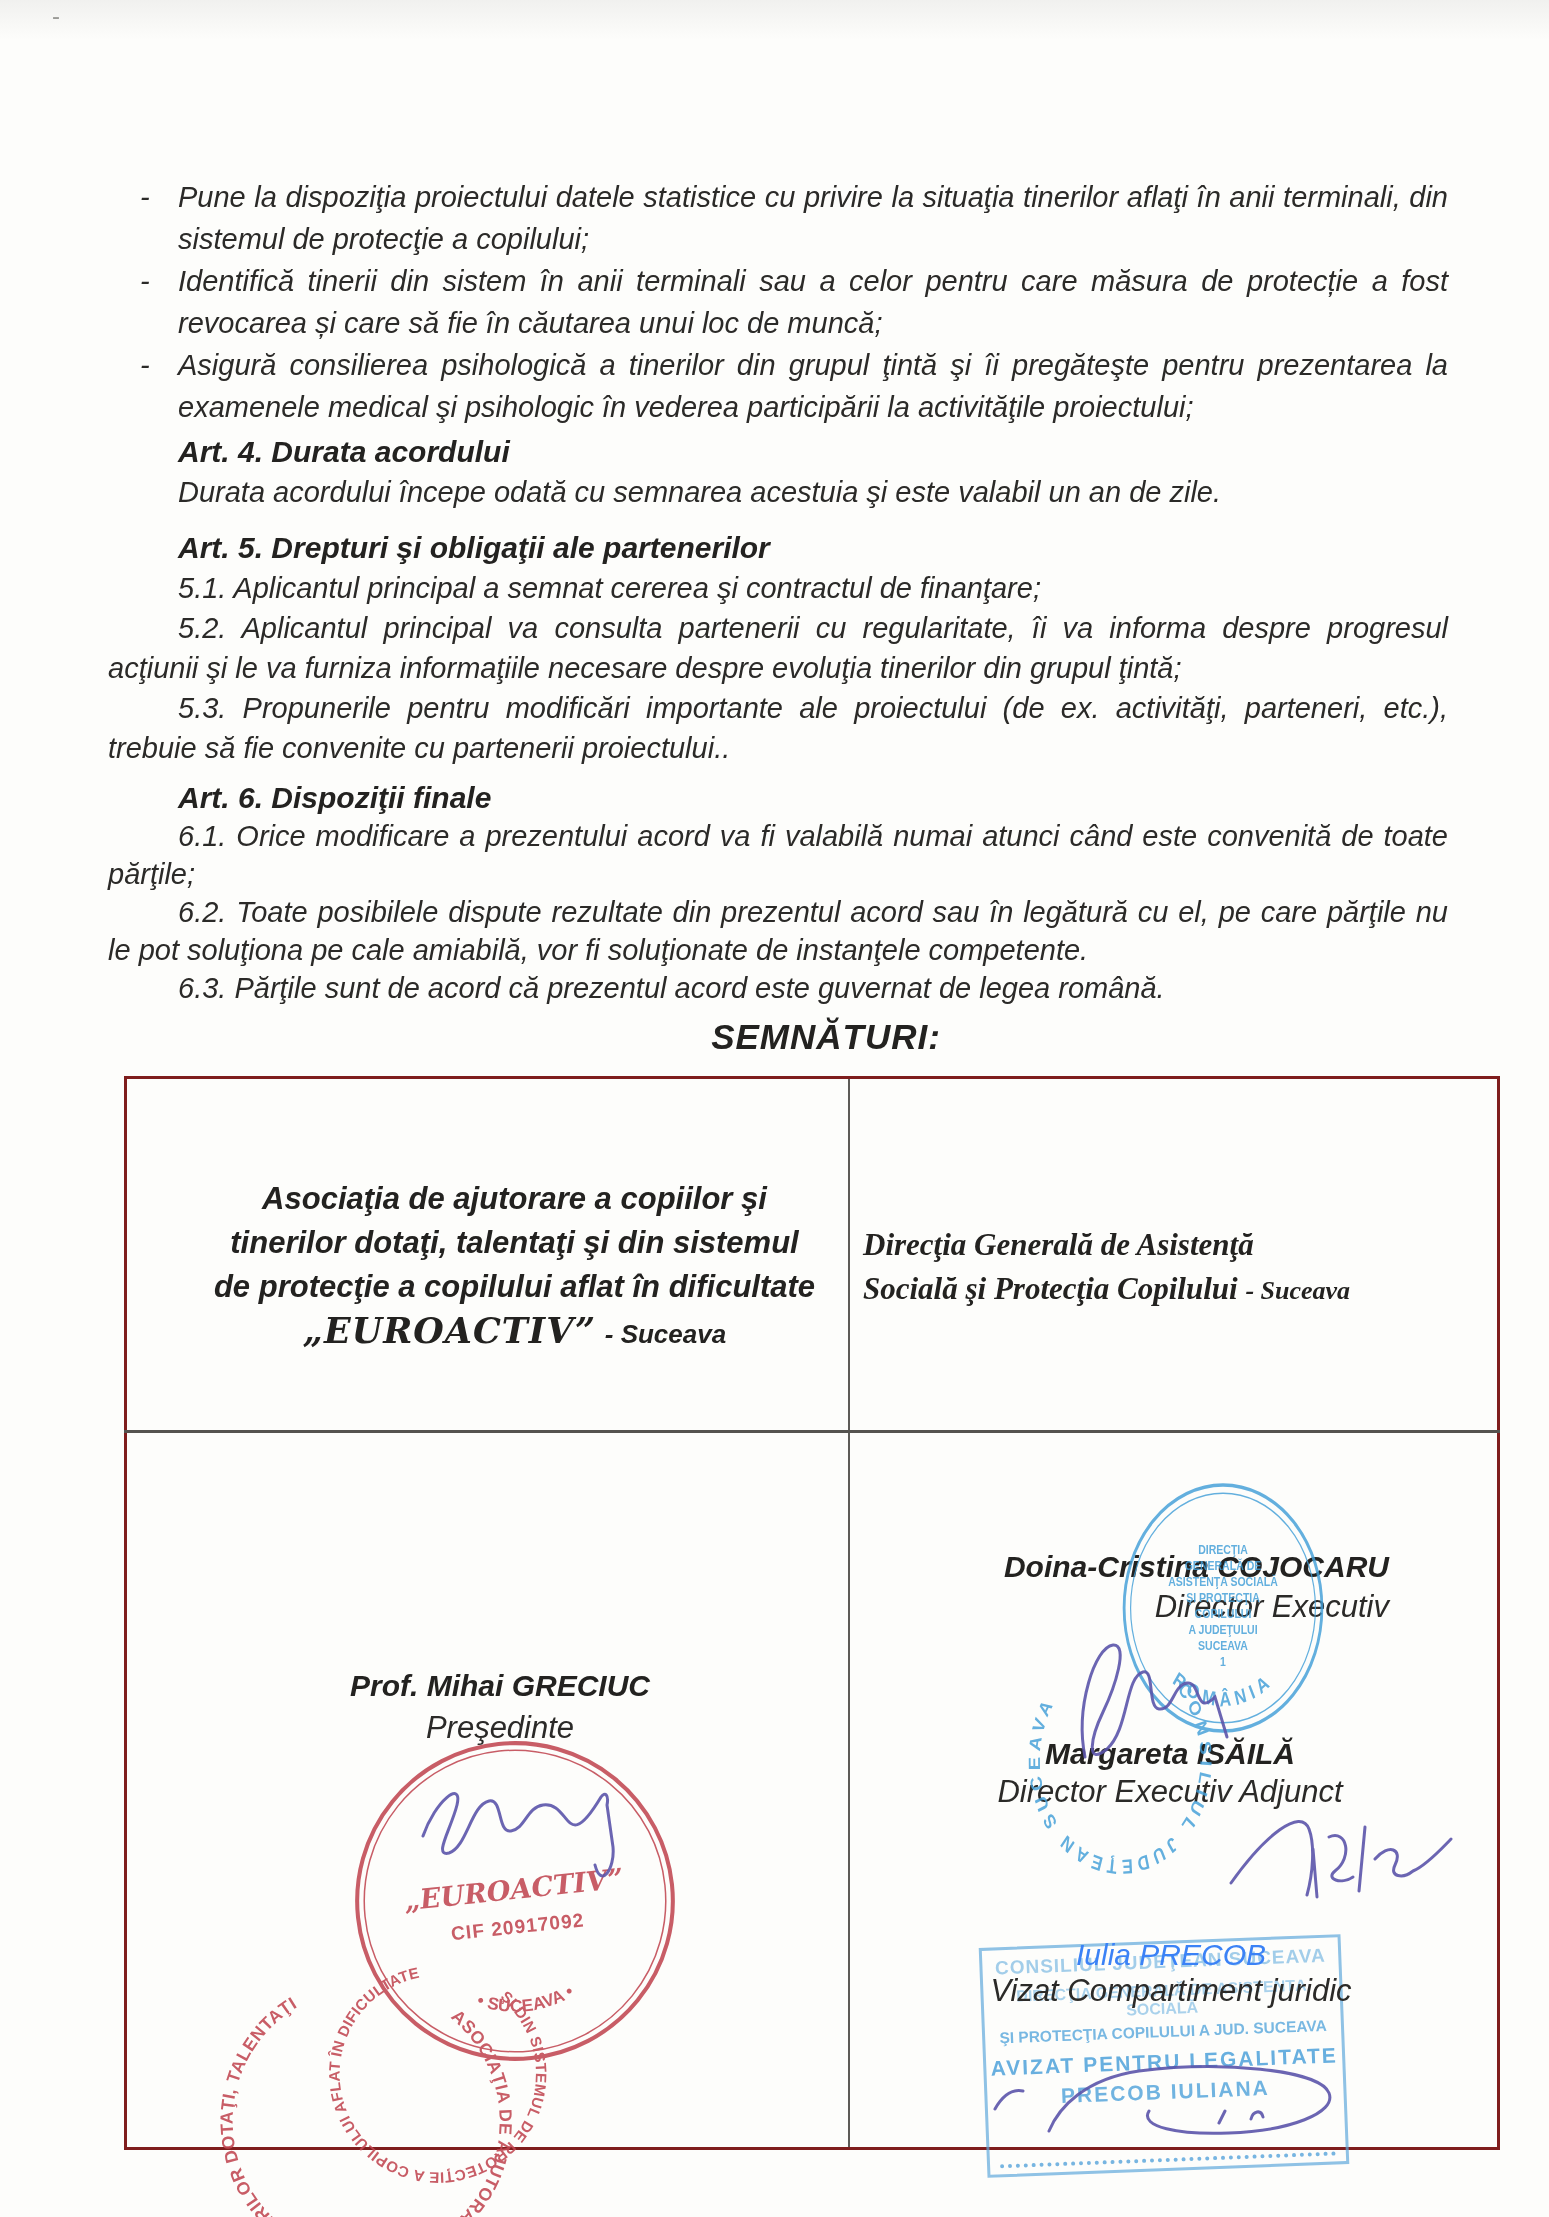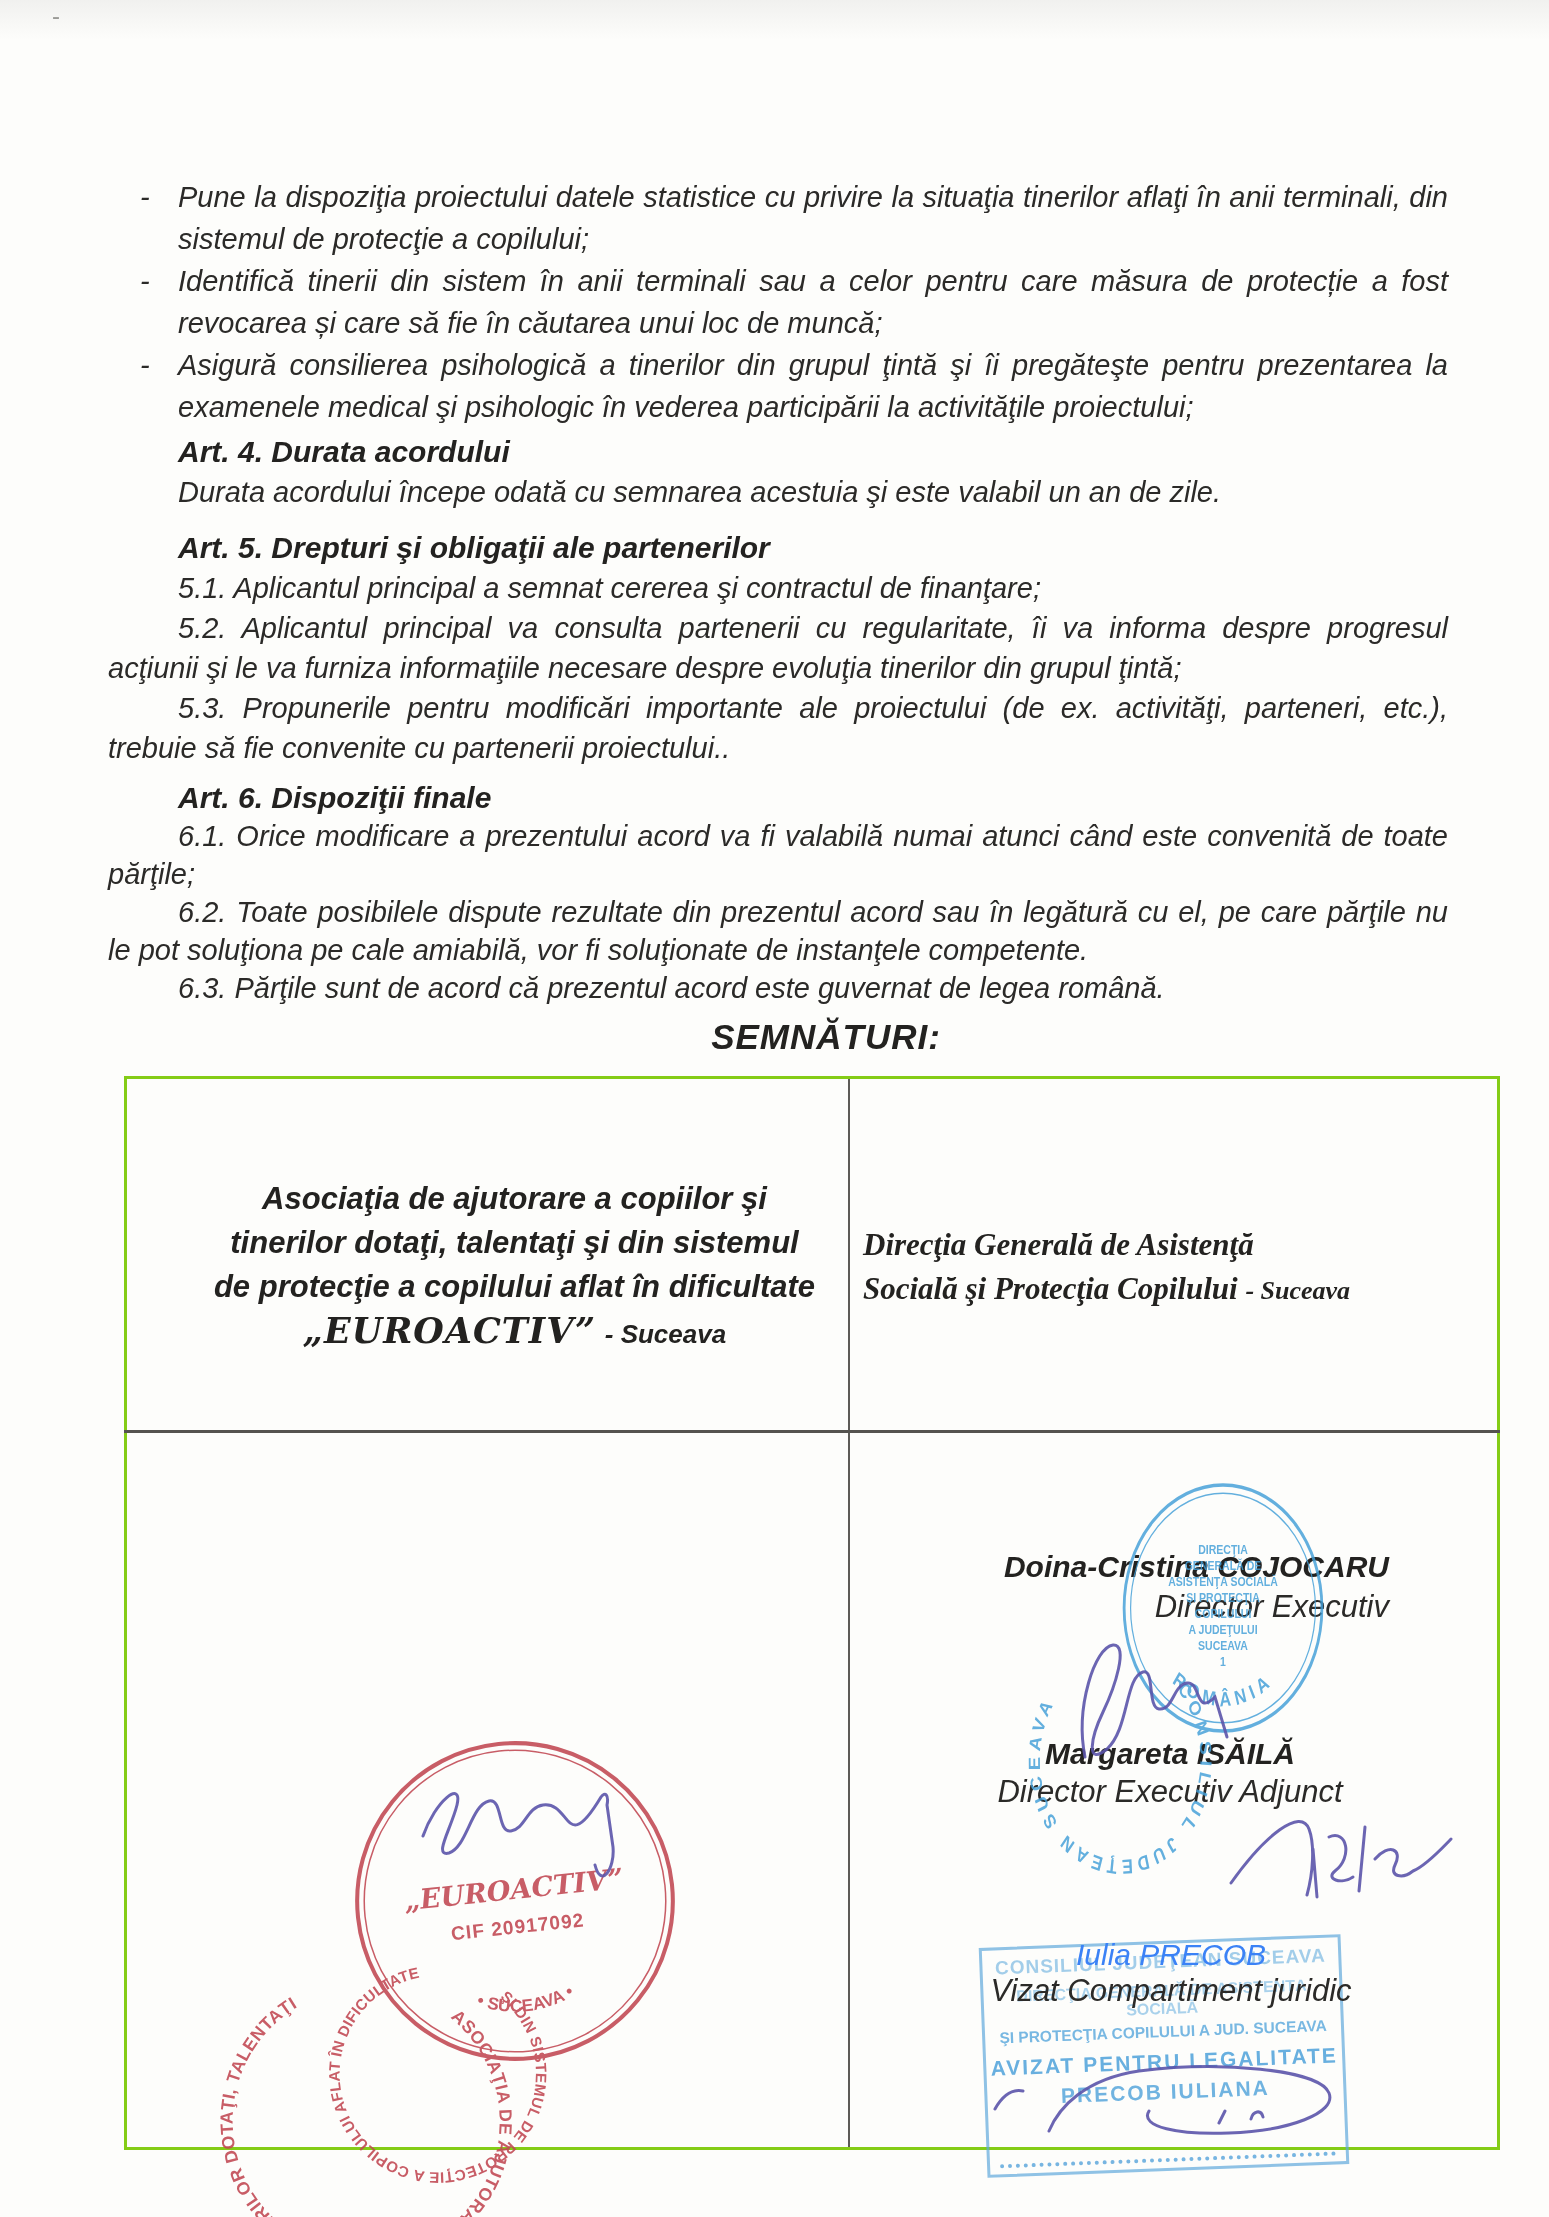--- a/index.html
+++ b/index.html
@@ -18,21 +18,21 @@
   #art4{top:431px;line-height:41px;}
   #art5{top:528px;line-height:40px;}
   #art6{top:779px;line-height:38px;}
   .art h2{margin:0 0 0 70px;font-size:30px;font-weight:bold;line-height:inherit;color:#232220;}
   .art p{margin:0;text-indent:70px;text-align:justify;}
   .sigtitle{position:absolute;top:1017px;left:108px;width:1340px;text-align:center;
             font-size:35px;font-weight:bold;letter-spacing:1px;transform:translateX(48px);color:#232220;}
 
   
   .sigtable{position:absolute;left:124px;top:1076px;width:1376px;height:1074px;
-            border:3px solid #84cc16;box-sizing:border-box;}
+            border:3px solid #7f1d1d;box-sizing:border-box;}
   .vline{position:absolute;left:721px;top:0;height:100%;width:2px;background:#5d5b57;}
   .hline{position:absolute;left:-3px;top:351px;width:1376px;height:3px;background:#55534f;}
 
   .orgL{position:absolute;left:40px;top:98px;width:695px;text-align:center;
         font-weight:bold;font-size:31px;line-height:44px;color:#232220;}
   .orgL .line{display:block;}
   .orgL .short{font-family:"DejaVu Serif",serif;font-size:35px;letter-spacing:1px;}
   .orgL .suffix{font-size:26px;}
   .orgR{position:absolute;left:736px;top:144px;width:630px;text-align:left;
         font-weight:bold;font-size:31px;line-height:44px;color:#232220;font-family:Liberation Serif, serif;}
@@ -123,20 +123,24 @@
     </div>
 
     <div class="orgR">
       <span class="line">Direcţia Generală de Asistenţă</span>
       <span class="line">
         <span>Socială şi Protecţia Copilului</span>
         <span class="suffix">- Suceava</span>
       </span>
     </div>
 
+    <div class="signer" id="signer-greciuc">
+      <div class="name">Prof. Mihai GRECIUC</div>
+      <div class="role">Preşedinte</div>
+    </div>
 
     <div class="signer" id="signer-cojocaru">
       <div class="name">Doina-Cristina COJOCARU</div>
       <div class="role">Director Executiv</div>
     </div>
     <div class="signer" id="signer-isaila">
       <div class="name">Margareta ISĂILĂ</div>
       <div class="role">Director Executiv Adjunct</div>
     </div>
     <div class="signer" id="signer-precob">

